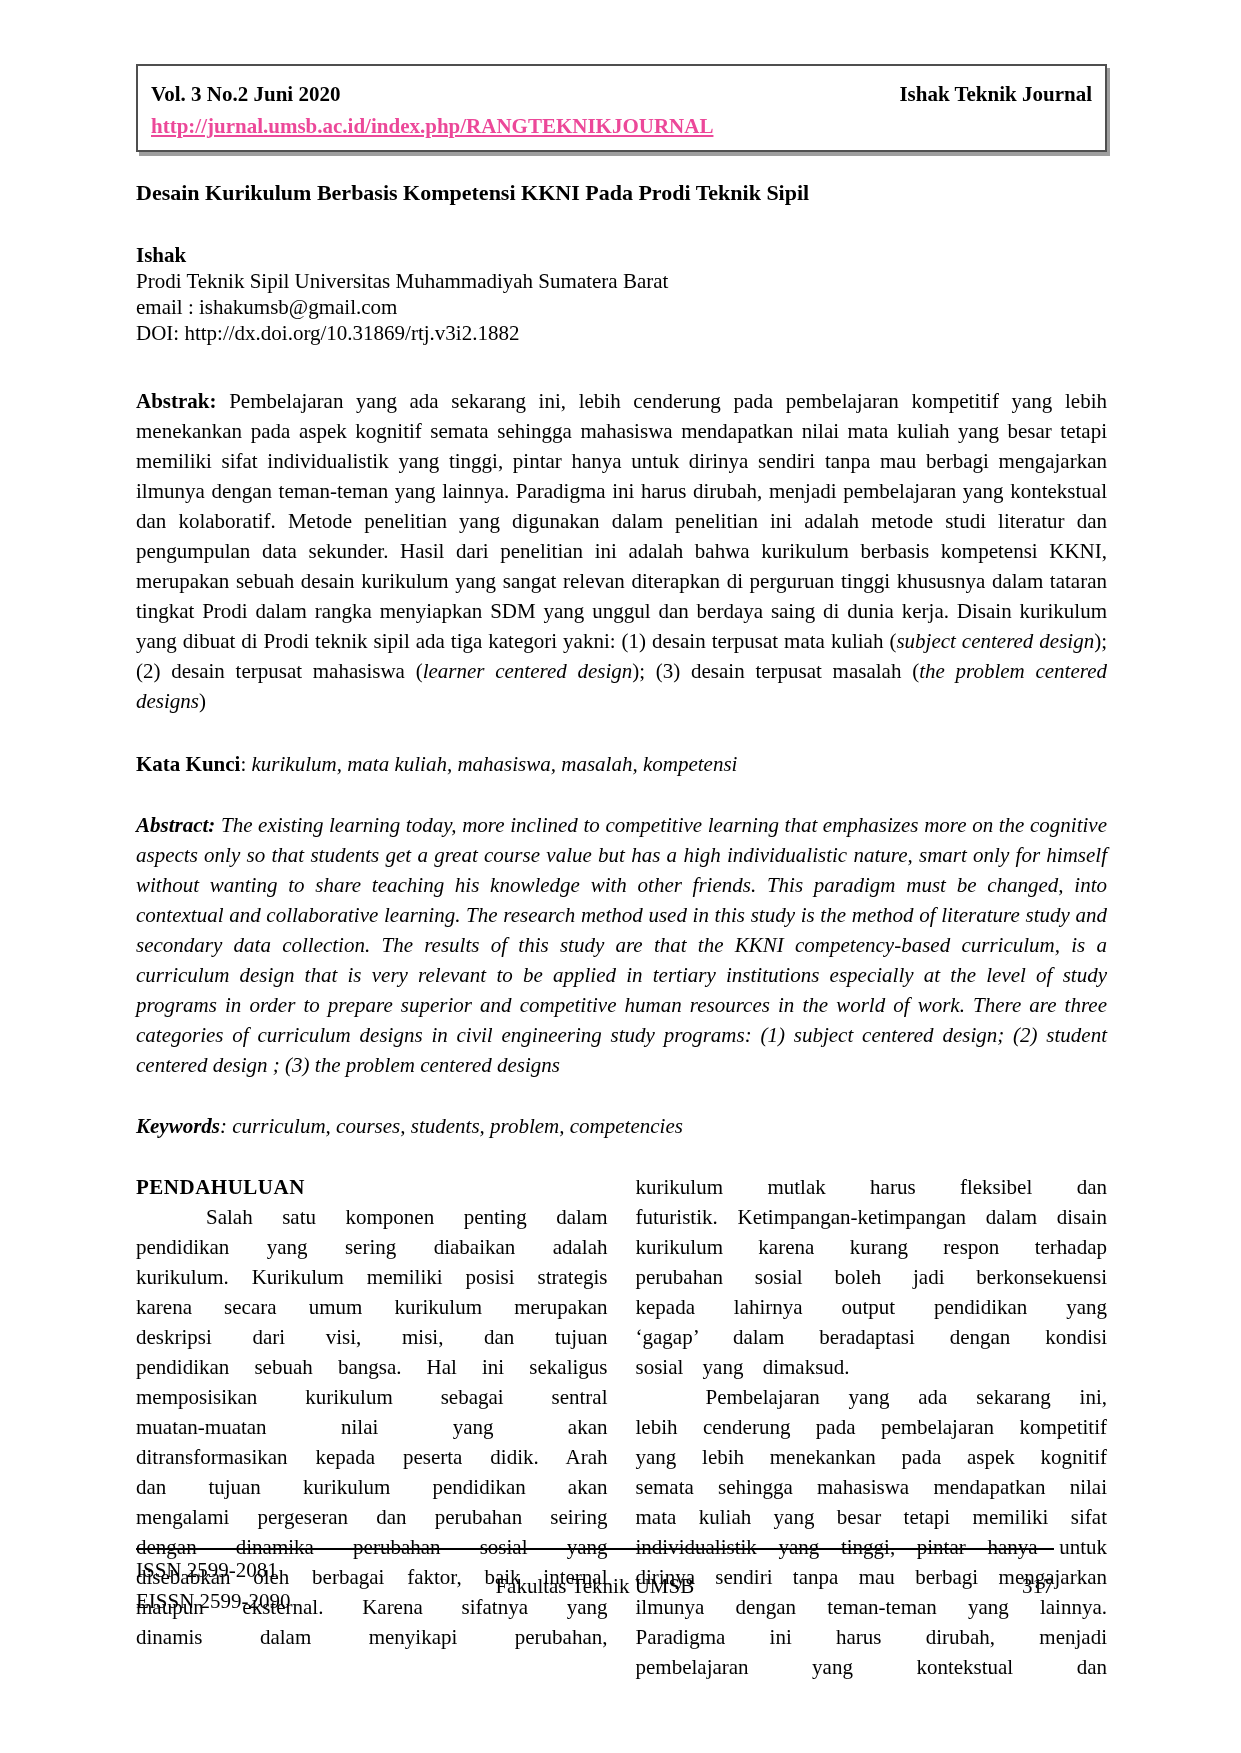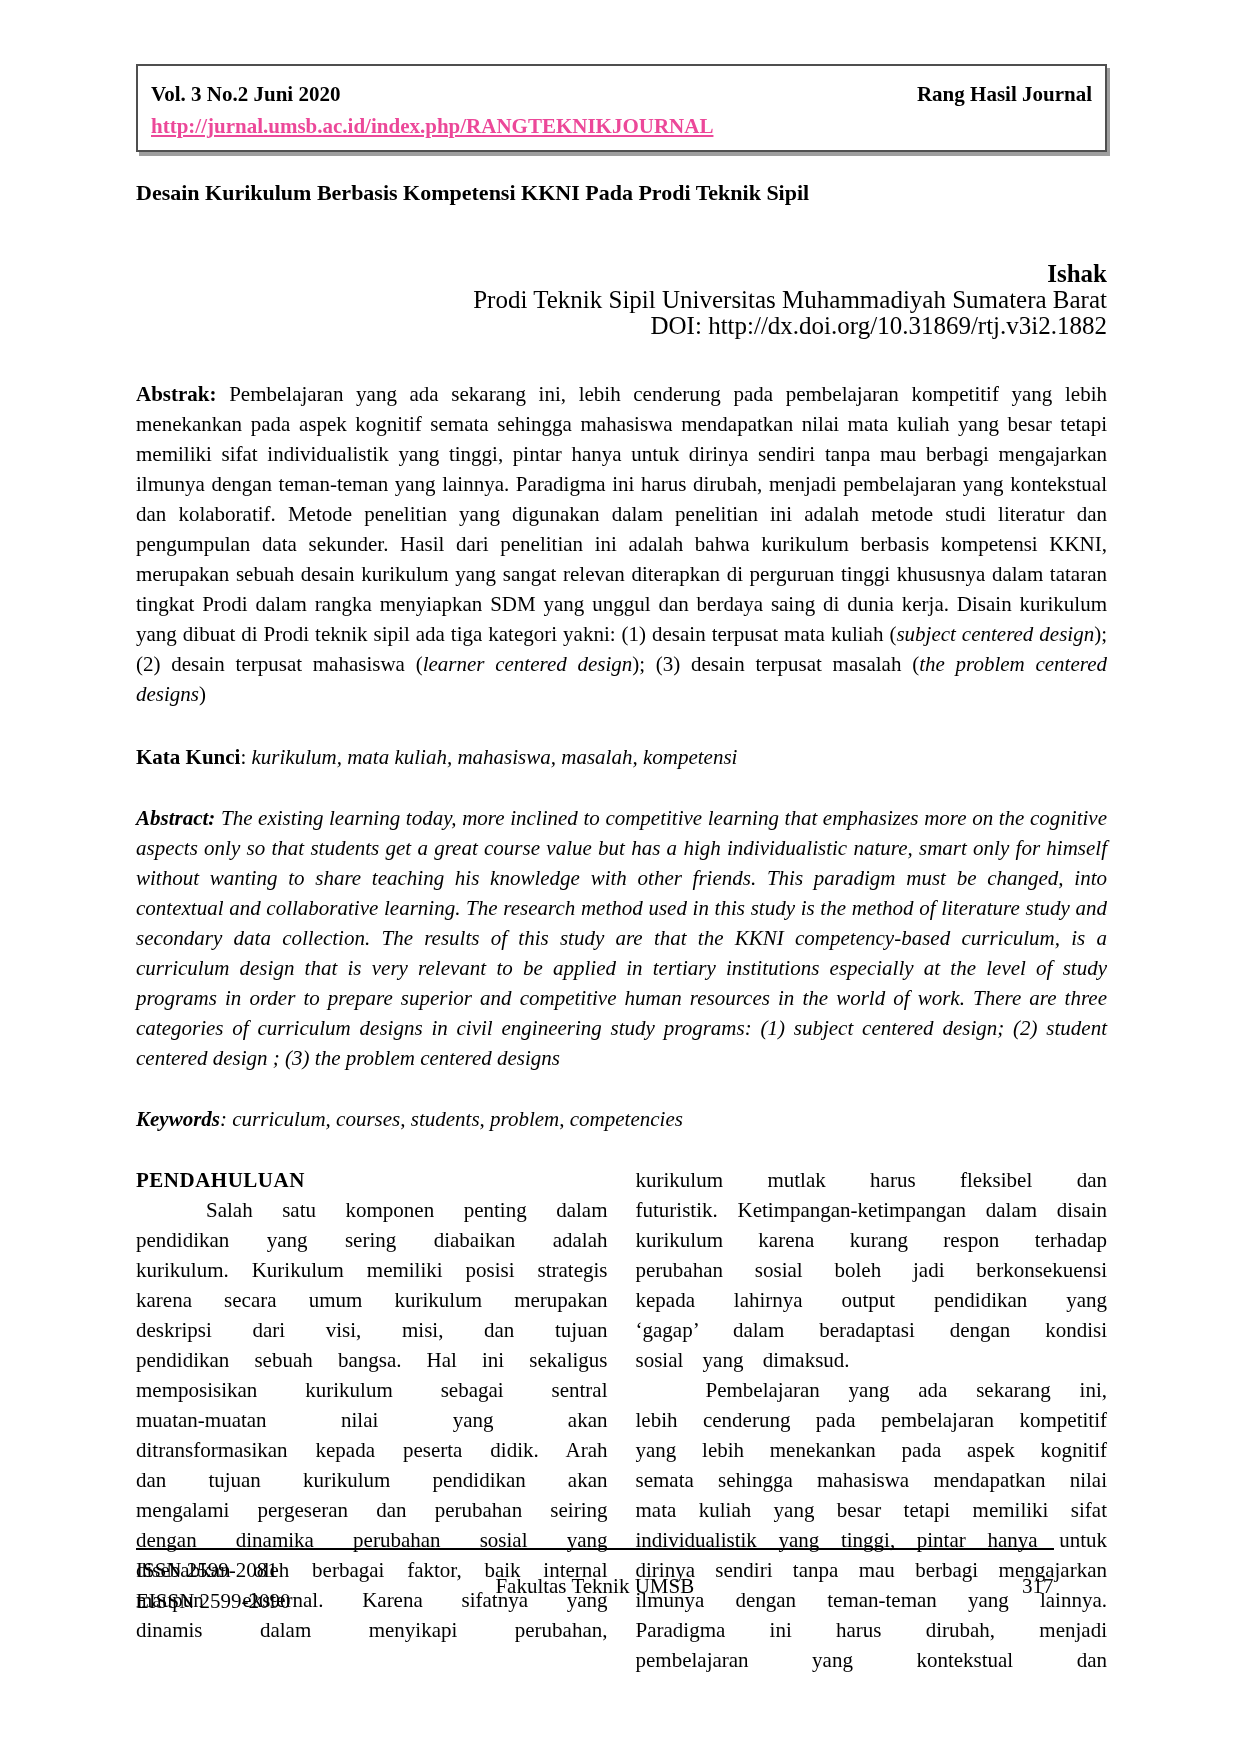--- a/index.html
+++ b/index.html
@@ -24,21 +24,21 @@
     font-weight: bold;
     font-size: 21px;
     line-height: 32px;
     box-sizing: border-box;
   }
   .header-row { display: flex; justify-content: space-between; }
   .journal-url { color: #ec4899; text-decoration: underline; cursor: pointer; }
 
   
   .title { font-size: 22px; font-weight: bold; text-align: left; margin: 28px 0 0 0; }
-  .author-block { text-align: right; margin-top: 55px; line-height: 26px; font-size: 25px; }
+  .author-block { text-align: left; margin-top: 36px; line-height: 26px; font-size: 21px; }
   .author-name { font-weight: bold; }
 
   
   p { margin: 0; }
   .abstract-id { margin-top: 40px; text-align: justify; line-height: 30px; }
   .kata-kunci  { margin-top: 33px; line-height: 30px; }
   .kata-kunci .label { font-weight: bold; }
   .kata-kunci .value { font-style: italic; }
   .abstract-en { margin-top: 31px; text-align: justify; line-height: 30px; font-style: italic; }
   .abstract-en .label { font-weight: bold; }
@@ -63,32 +63,33 @@
 </style>
 </head>
 <body>
 
 <div class="page">
   <div class="content">
 
     <div class="header-box">
       <div class="header-row">
         <span>Vol. 3 No.2 Juni 2020</span>
-        <span>Rang Hasil Journal</span>
+        <span>Ishak Teknik Journal</span>
       </div>
       <div>
         <a href="#" class="journal-url">http://jurnal.umsb.ac.id/index.php/RANGTEKNIKJOURNAL</a>
       </div>
     </div>
 
     <h1 class="title">Desain Kurikulum Berbasis Kompetensi KKNI Pada Prodi Teknik Sipil</h1>
 
     <div class="author-block">
       <div class="author-name">Ishak</div>
       <div>Prodi Teknik Sipil Universitas Muhammadiyah Sumatera Barat</div>
+      <div>email : ishakumsb@gmail.com</div>
       <div>DOI: http://dx.doi.org/10.31869/rtj.v3i2.1882</div>
     </div>
 
     <p class="abstract-id"><b>Abstrak:</b><span> Pembelajaran yang ada sekarang ini, lebih cenderung pada pembelajaran kompetitif yang lebih menekankan pada aspek kognitif semata sehingga mahasiswa mendapatkan nilai mata kuliah yang besar tetapi memiliki sifat individualistik yang tinggi, pintar hanya untuk dirinya sendiri tanpa mau berbagi mengajarkan ilmunya dengan teman-teman yang lainnya. Paradigma ini harus dirubah, menjadi pembelajaran yang kontekstual dan kolaboratif. Metode penelitian yang digunakan dalam penelitian ini adalah metode studi literatur dan pengumpulan data sekunder. Hasil dari penelitian ini adalah bahwa kurikulum berbasis kompetensi KKNI, merupakan sebuah desain kurikulum yang sangat relevan diterapkan di perguruan tinggi khususnya dalam tataran tingkat Prodi dalam rangka menyiapkan SDM yang unggul dan berdaya saing di dunia kerja. Disain kurikulum yang dibuat di Prodi teknik sipil ada tiga kategori yakni: (1) desain terpusat mata kuliah (</span><i>subject centered design</i><span>); (2) desain terpusat mahasiswa (</span><i>learner centered design</i><span>); (3) desain terpusat masalah (</span><i>the problem centered designs</i><span>)</span></p>
 
     <p class="kata-kunci"><span class="label">Kata Kunci</span><span>: </span><span class="value">kurikulum, mata kuliah, mahasiswa, masalah, kompetensi</span></p>
 
     <p class="abstract-en"><span class="label">Abstract:</span><span> The existing learning today, more inclined to competitive learning that emphasizes more on the cognitive aspects only so that students get a great course value but has a high individualistic nature, smart only for himself without wanting to share teaching his knowledge with other friends. This paradigm must be changed, into contextual and collaborative learning. The research method used in this study is the method of literature study and secondary data collection. The results of this study are that the KKNI competency-based curriculum, is a curriculum design that is very relevant to be applied in tertiary institutions especially at the level of study programs in order to prepare superior and competitive human resources in the world of work. There are three categories of curriculum designs in civil engineering study programs: (1) subject centered design; (2) student centered design ; (3) the problem centered designs</span></p>
 
     <p class="keywords"><span class="label">Keywords</span><span>: </span><span>curriculum, courses, students, problem, competencies</span></p>

